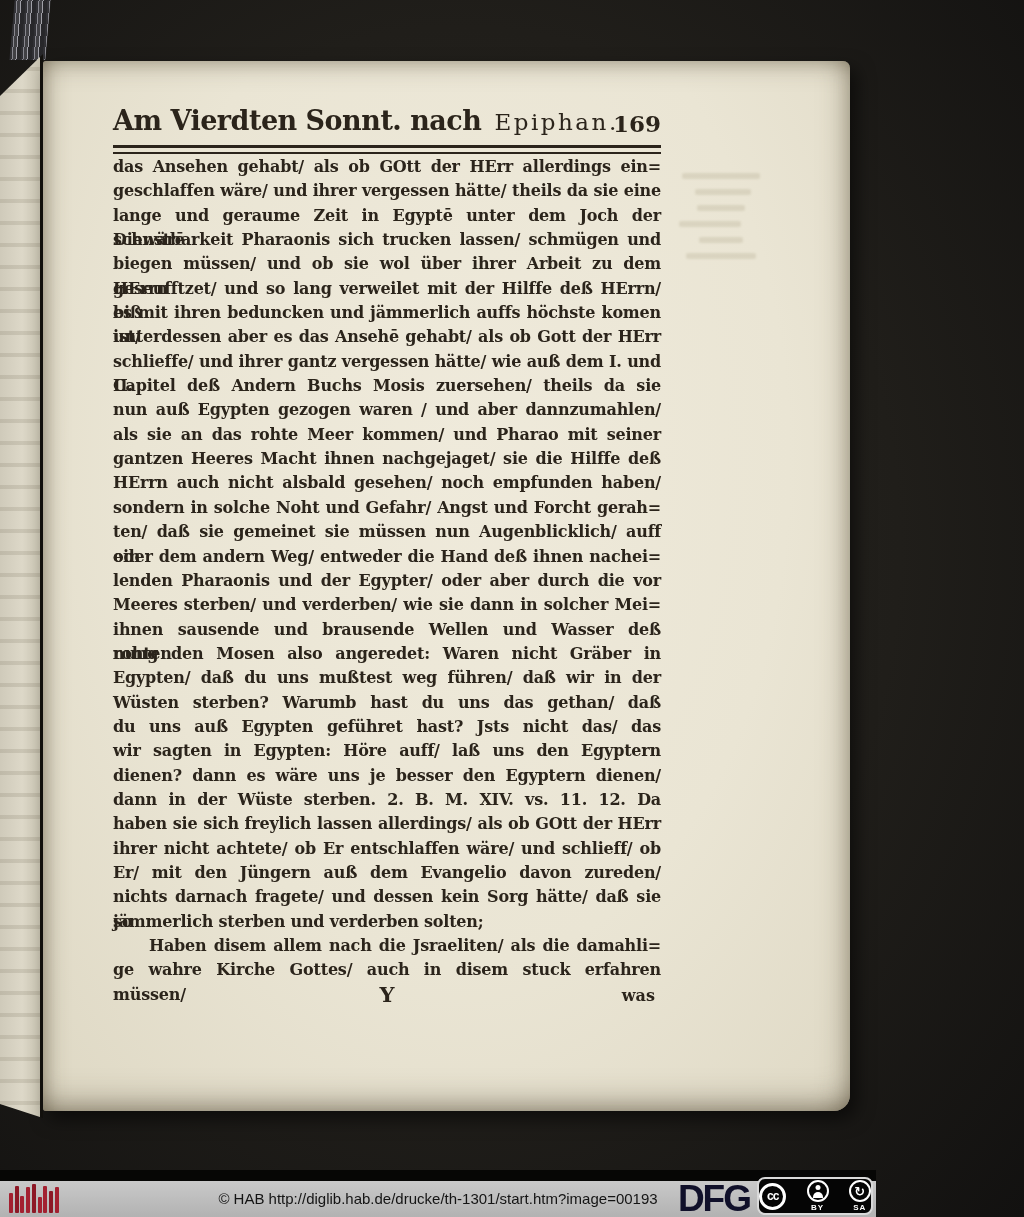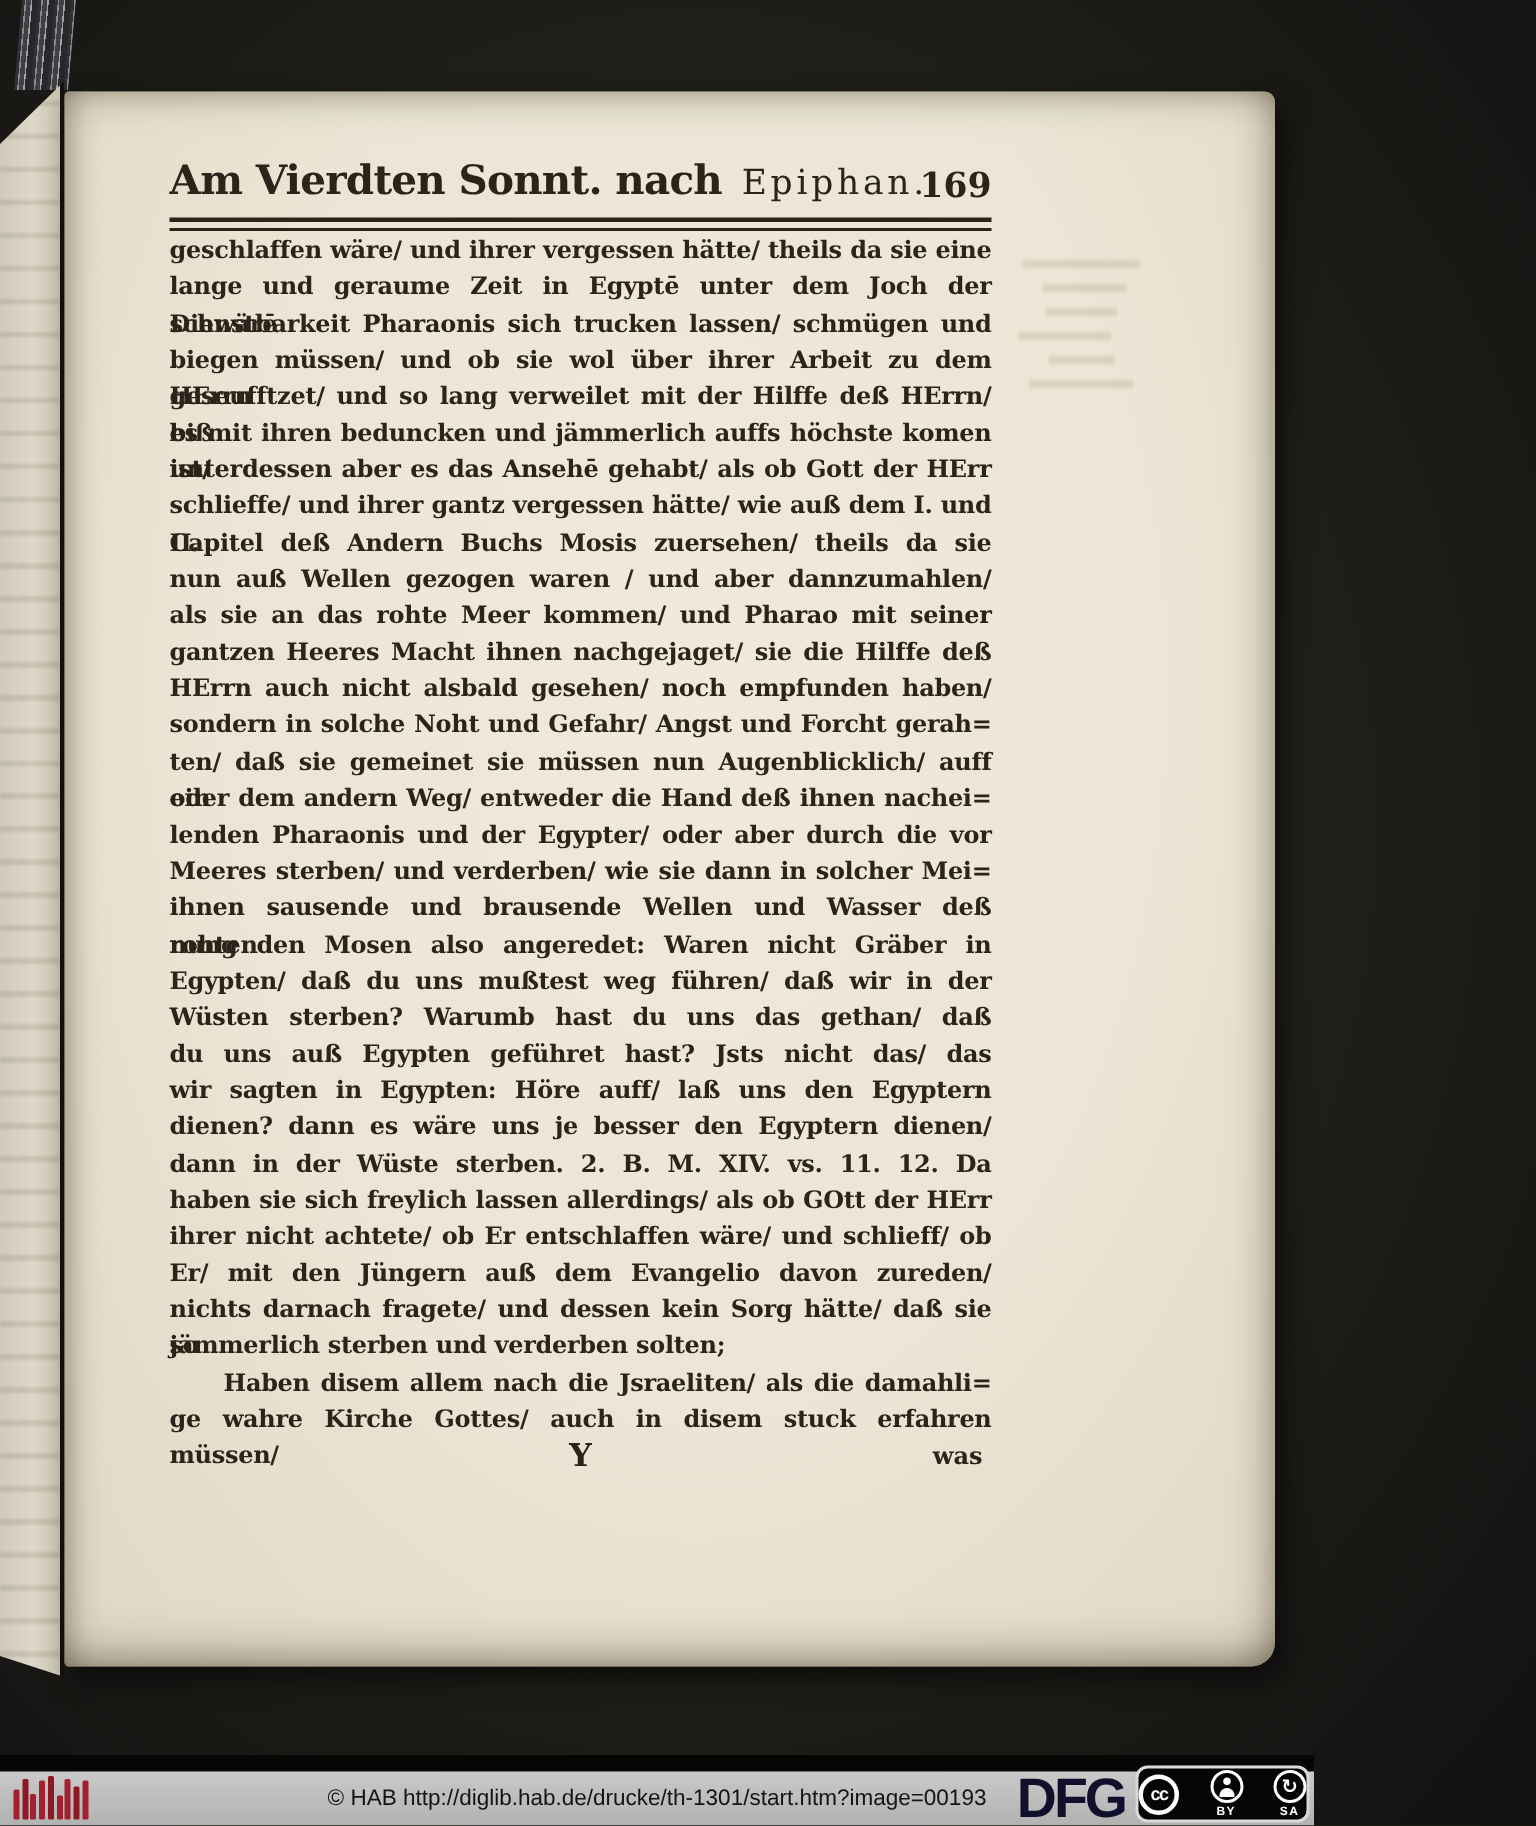--- a/index.html
+++ b/index.html
@@ -119,30 +119,31 @@
     <div class="smudge"></div>
       <div class="smudge"></div>
       <div class="smudge"></div>
     <div class="smudge"></div>
       <div class="smudge"></div>
       <div class="smudge"></div>
   </div>
 
   <div class="text-body">
     <div class="p1">
+        <div class="tline">das Ansehen gehabt/ als ob GOtt der HErr allerdings ein=</div>
         <div class="tline">geschlaffen wäre/ und ihrer vergessen hätte/ theils da sie eine</div>
         <div class="tline">lange und geraume Zeit in Egyptē unter dem Joch der schwärē</div>
         <div class="tline">Dienstbarkeit Pharaonis sich trucken lassen/ schmügen und</div>
         <div class="tline">biegen müssen/ und ob sie wol über ihrer Arbeit zu dem HErrn</div>
         <div class="tline">geseufftzet/ und so lang verweilet mit der Hilffe deß HErrn/ biß</div>
         <div class="tline">es mit ihren beduncken und jämmerlich auffs höchste komen ist/</div>
         <div class="tline">unterdessen aber es das Ansehē gehabt/ als ob Gott der HErr</div>
         <div class="tline">schlieffe/ und ihrer gantz vergessen hätte/ wie auß dem I. und II.</div>
         <div class="tline">Capitel deß Andern Buchs Mosis zuersehen/ theils da sie</div>
-        <div class="tline">nun auß Wellen gezogen waren / und aber dannzumahlen/</div>
+        <div class="tline">nun auß Egypten gezogen waren / und aber dannzumahlen/</div>
         <div class="tline">als sie an das rohte Meer kommen/ und Pharao mit seiner</div>
         <div class="tline">gantzen Heeres Macht ihnen nachgejaget/ sie die Hilffe deß</div>
         <div class="tline">HErrn auch nicht alsbald gesehen/ noch empfunden haben/</div>
         <div class="tline">sondern in solche Noht und Gefahr/ Angst und Forcht gerah=</div>
         <div class="tline">ten/ daß sie gemeinet sie müssen nun Augenblicklich/ auff ein</div>
         <div class="tline">oder dem andern Weg/ entweder die Hand deß ihnen nachei=</div>
         <div class="tline">lenden Pharaonis und der Egypter/ oder aber durch die vor</div>
         <div class="tline">Meeres sterben/ und verderben/ wie sie dann in solcher Mei=</div>
         <div class="tline">ihnen sausende und brausende Wellen und Wasser deß rohten</div>
         <div class="tline">nung den Mosen also angeredet: Waren nicht Gräber in</div>

